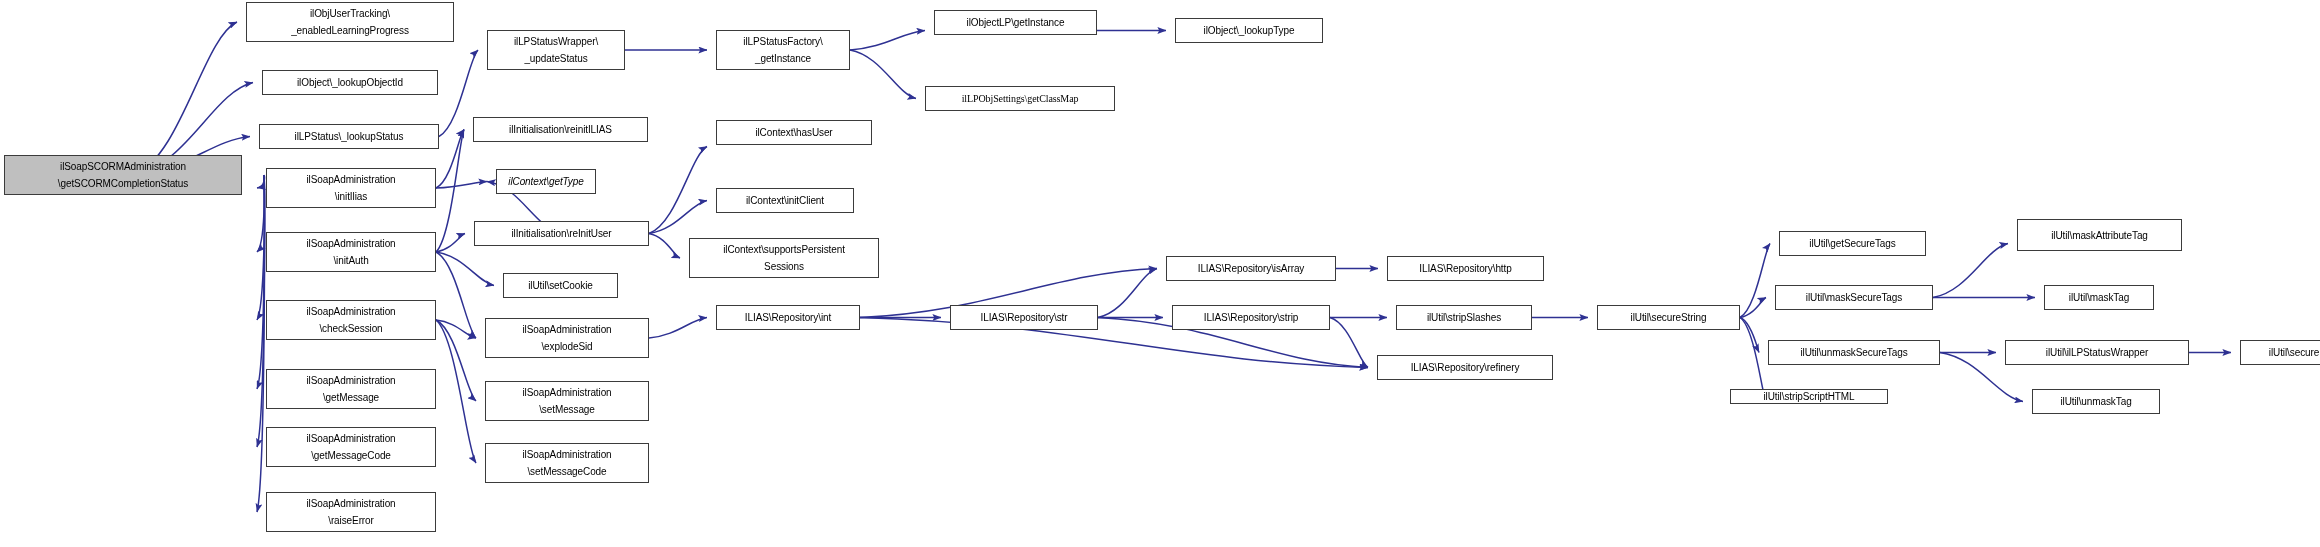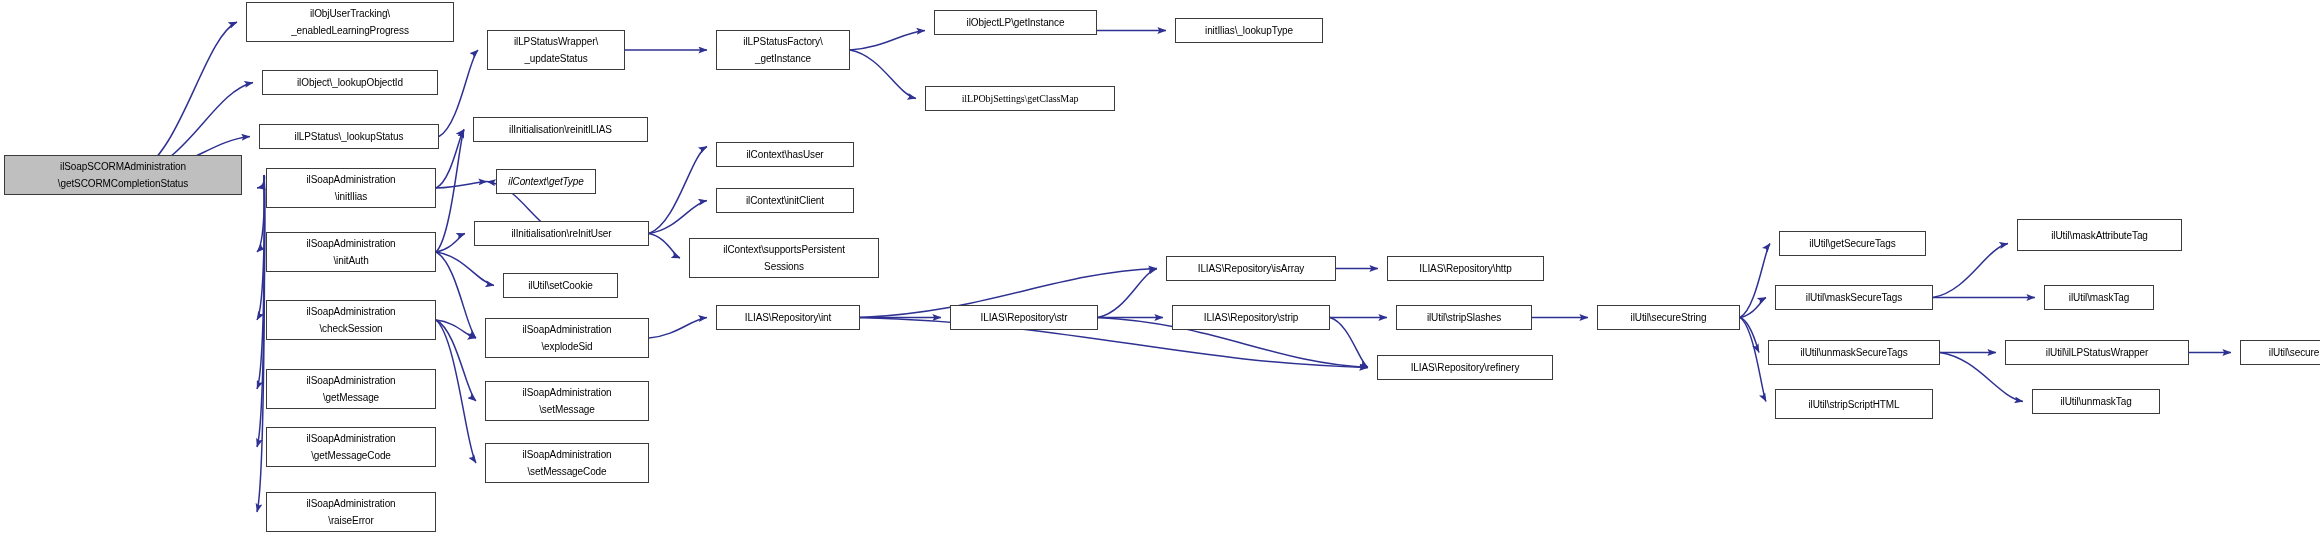--- a/index.html
+++ b/index.html
@@ -133,38 +133,38 @@
       <div class="node" style="left: 474px; top: 221px; width: 175px; height: 25px;"><span class="lbl">ilInitialisation\reInitUser</span></div>
       <div class="node" style="left: 503px; top: 273px; width: 115px; height: 25px;"><span class="lbl">ilUtil\setCookie</span></div>
       <div class="node" style="left: 485px; top: 318px; width: 164px; height: 40px;"><span class="lbl">ilSoapAdministration
 \explodeSid</span></div>
       <div class="node" style="left: 485px; top: 381px; width: 164px; height: 40px;"><span class="lbl">ilSoapAdministration
 \setMessage</span></div>
       <div class="node" style="left: 485px; top: 443px; width: 164px; height: 40px;"><span class="lbl">ilSoapAdministration
 \setMessageCode</span></div>
       <div class="node" style="left: 716px; top: 30px; width: 134px; height: 40px;"><span class="lbl">ilLPStatusFactory\
 _getInstance</span></div>
-      <div class="node" style="left: 716px; top: 142px; width: 138px; height: 25px;"><span class="lbl">ilContext\hasUser</span></div>
+      <div class="node" style="left: 716px; top: 120px; width: 156px; height: 25px;"><span class="lbl">ilContext\hasUser</span></div>
       <div class="node" style="left: 716px; top: 188px; width: 138px; height: 25px;"><span class="lbl">ilContext\initClient</span></div>
       <div class="node" style="left: 689px; top: 238px; width: 190px; height: 40px;"><span class="lbl">ilContext\supportsPersistent
 Sessions</span></div>
       <div class="node" style="left: 716px; top: 305px; width: 144px; height: 25px;"><span class="lbl">ILIAS\Repository\int</span></div>
       <div class="node" style="left: 934px; top: 10px; width: 163px; height: 25px;"><span class="lbl">ilObjectLP\getInstance</span></div>
       <div class="node" style="left: 925px; top: 86px; width: 190px; height: 25px; font-family: Liberation Serif, serif;"><span class="lbl">ilLPObjSettings\getClassMap</span></div>
-      <div class="node" style="left: 1175px; top: 18px; width: 148px; height: 25px;"><span class="lbl">initIlias\_lookupType</span></div>
+      <div class="node" style="left: 1175px; top: 18px; width: 148px; height: 25px;"><span class="lbl">ilObject\_lookupType</span></div>
       <div class="node" style="left: 950px; top: 305px; width: 148px; height: 25px;"><span class="lbl">ILIAS\Repository\str</span></div>
       <div class="node" style="left: 1166px; top: 256px; width: 170px; height: 25px;"><span class="lbl">ILIAS\Repository\isArray</span></div>
       <div class="node" style="left: 1172px; top: 305px; width: 158px; height: 25px;"><span class="lbl">ILIAS\Repository\strip</span></div>
       <div class="node" style="left: 1377px; top: 355px; width: 176px; height: 25px;"><span class="lbl">ILIAS\Repository\refinery</span></div>
       <div class="node" style="left: 1387px; top: 256px; width: 157px; height: 25px;"><span class="lbl">ILIAS\Repository\http</span></div>
       <div class="node" style="left: 1396px; top: 305px; width: 136px; height: 25px;"><span class="lbl">ilUtil\stripSlashes</span></div>
       <div class="node" style="left: 1597px; top: 305px; width: 143px; height: 25px;"><span class="lbl">ilUtil\secureString</span></div>
       <div class="node" style="left: 1779px; top: 231px; width: 147px; height: 25px;"><span class="lbl">ilUtil\getSecureTags</span></div>
       <div class="node" style="left: 1775px; top: 285px; width: 158px; height: 25px;"><span class="lbl">ilUtil\maskSecureTags</span></div>
       <div class="node" style="left: 1768px; top: 340px; width: 172px; height: 25px;"><span class="lbl">ilUtil\unmaskSecureTags</span></div>
-      <div class="node" style="left: 1775px; top: 389px; width: 158px; height: 30px;"><span class="lbl">ilUtil\stripScriptHTML</span></div>
+      <div class="node" style="left: 1730px; top: 389px; width: 158px; height: 15px;"><span class="lbl">ilUtil\stripScriptHTML</span></div>
       <div class="node" style="left: 2017px; top: 219px; width: 165px; height: 32px;"><span class="lbl">ilUtil\maskAttributeTag</span></div>
       <div class="node" style="left: 2044px; top: 285px; width: 110px; height: 25px;"><span class="lbl">ilUtil\maskTag</span></div>
       <div class="node" style="left: 2005px; top: 340px; width: 184px; height: 25px;"><span class="lbl">ilUtil\ilLPStatusWrapper</span></div>
       <div class="node" style="left: 2032px; top: 389px; width: 128px; height: 25px;"><span class="lbl">ilUtil\unmaskTag</span></div>
       <div class="node" style="left: 2240px; top: 340px; width: 126px; height: 25px;"><span class="lbl">ilUtil\secureLink</span></div>
     </div>
 </div>
 
 </body></html>

